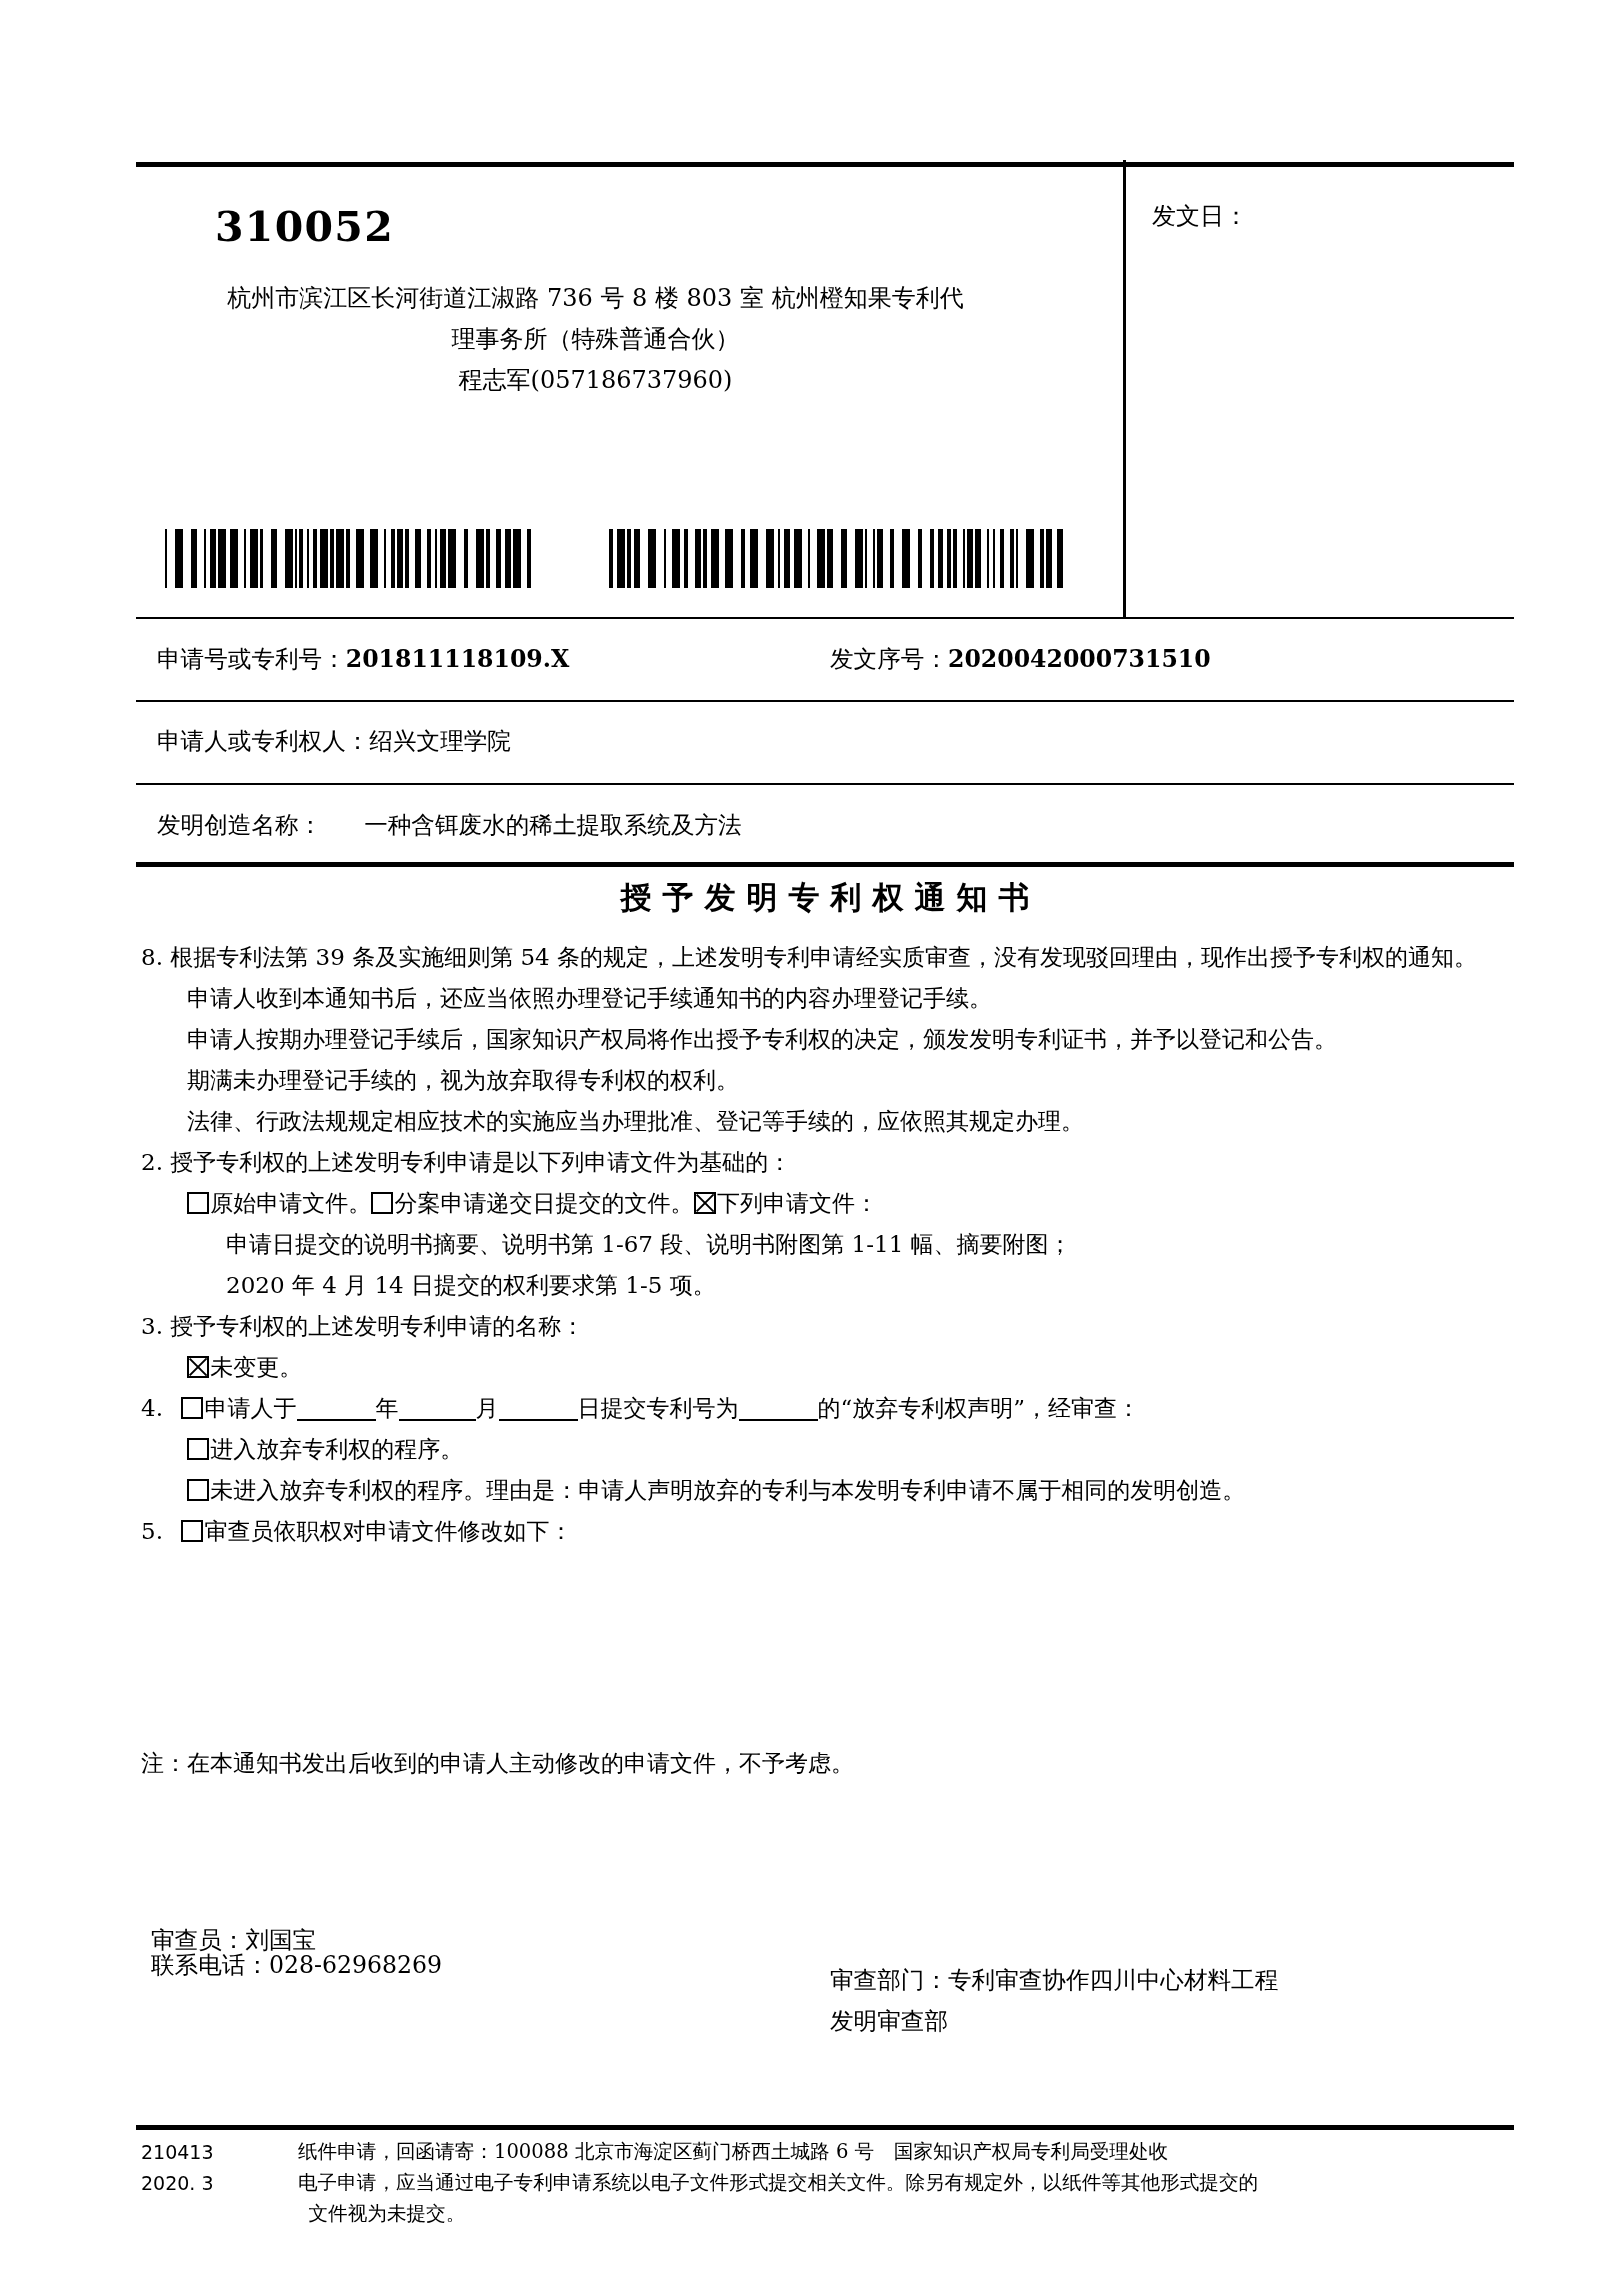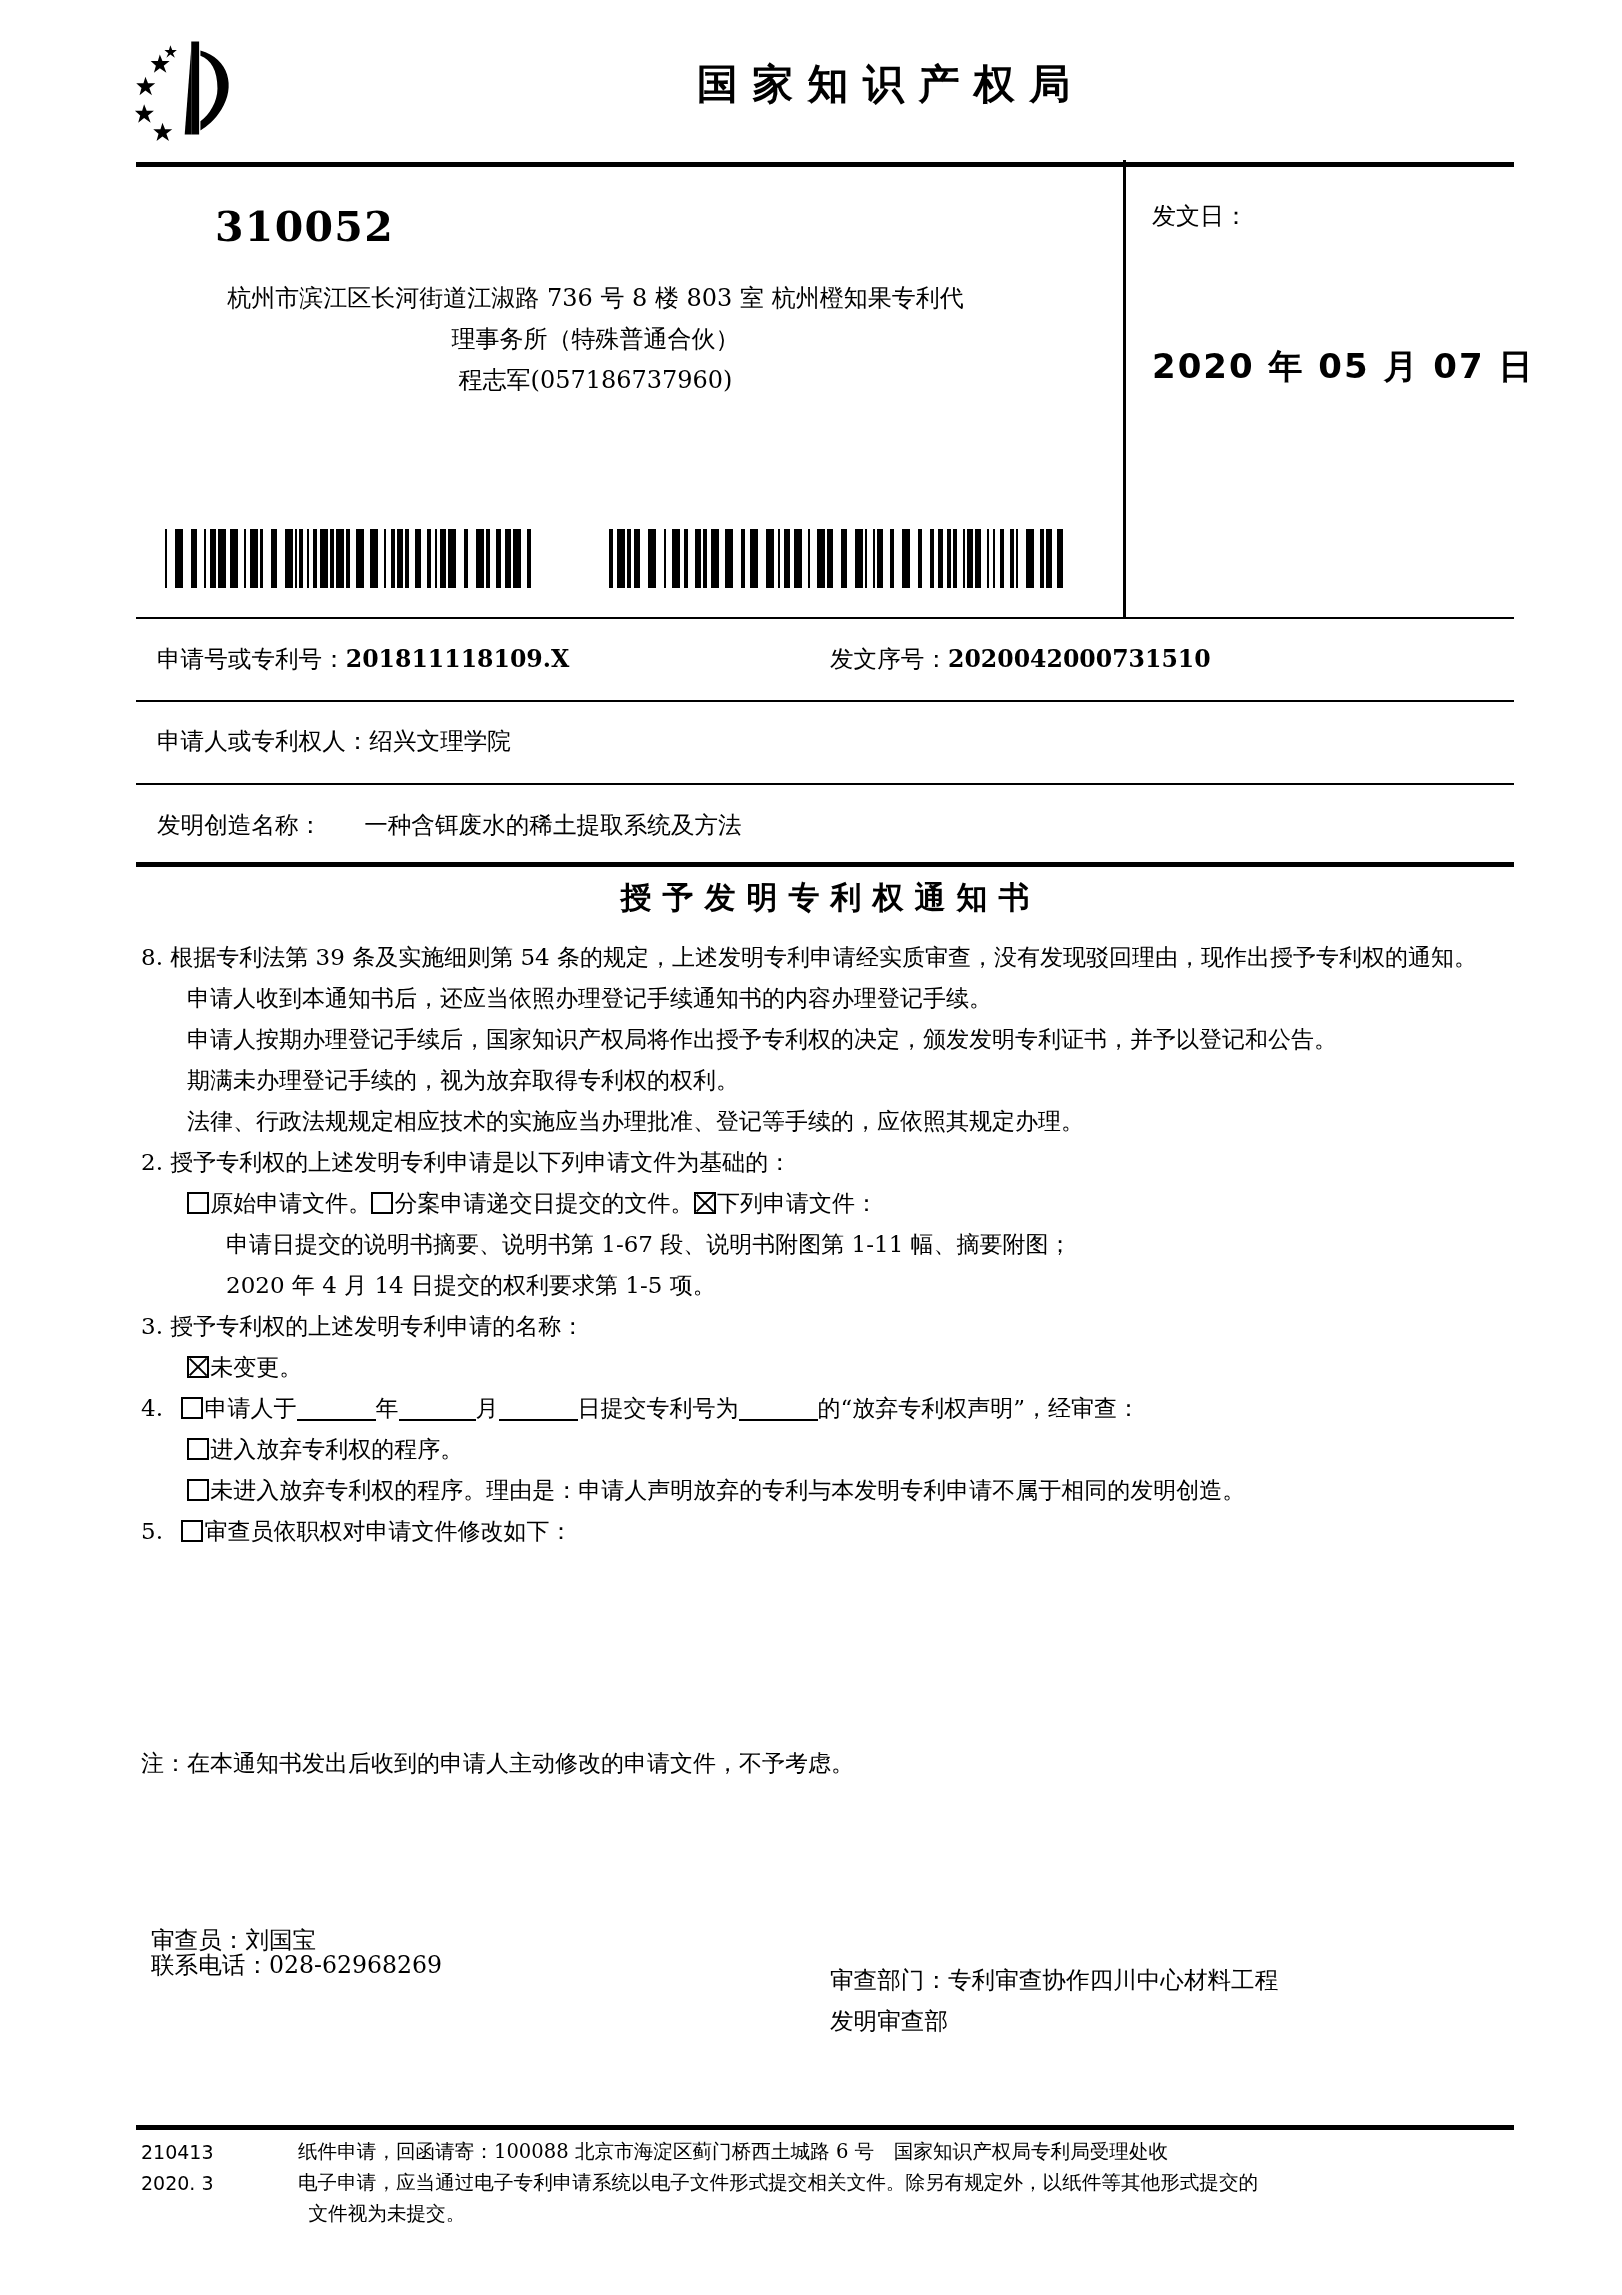--- a/index.html
+++ b/index.html
@@ -229,50 +229,32 @@
     padding-left: 157px;
   }
   .footer .ftxt .fl2 { display: block; }
   .footer .ftxt .fl3 { display: block; padding-left: 10.5px; font-family: Liberation Serif, serif; }
 </style>
 </head>
 <body>
 
 <div class="page">
 
-  <div class="masthead">
-    <div class="emblem">
-      <svg viewBox="0 0 200 175" width="131" height="115" aria-hidden="true">
-        <g fill="#000">
-          <path d="M92 8 L104 8 L104 150 L92 150 Z"></path>
-          <path d="M82 150 L92 18 L92 150 Z"></path>
-          <path d="M106 22 C150 34 160 78 138 112 C128 128 116 138 106 144 L106 130 C120 120 132 100 132 80 C132 52 122 36 106 30 Z"></path>
-          <polygon points="44,28 48,38 59,38 50,45 54,56 44,49 35,56 38,45 30,38 41,38"></polygon>
-          <polygon points="22,62 26,72 37,72 28,79 32,90 22,83 13,90 16,79 8,72 19,72"></polygon>
-          <polygon points="20,104 24,114 35,114 26,121 30,132 20,125 11,132 14,121 6,114 17,114"></polygon>
-          <polygon points="48,132 52,142 63,142 54,149 58,160 48,153 39,160 42,149 34,142 45,142"></polygon>
-          <polygon points="60,14 63,21 70,21 64,26 67,33 60,28 54,33 57,26 51,21 58,21"></polygon>
-        </g>
-      </svg>
-    </div>
-    <div class="org-title">国家知识产权局</div>
-  </div>
 
   <div class="rule thick" style="top:162px;"></div>
   <div class="vdivider"></div>
 
   <div class="postcode">310052</div>
   <div class="addr">
     <span class="ln">杭州市滨江区长河街道江淑路 736 号 8 楼 803 室  杭州橙知果专利代</span>
     <span class="ln">理事务所（特殊普通合伙）</span>
     <span class="ln">程志军(057186737960)</span>
   </div>
 
   <div class="issue-label">发文日：</div>
-  <div class="issue-date">2020 年 05 月 07 日</div>
 
   <div class="barcode" id="barcode-a"><i style="width:2px"></i><i style="width:7.9px;background:transparent"></i><i style="width:7.9px"></i><i style="width:7.9px;background:transparent"></i><i style="width:5.9px"></i><i style="width:7.9px;background:transparent"></i><i style="width:2px"></i><i style="width:3.9px;background:transparent"></i><i style="width:5.9px"></i><i style="width:2px;background:transparent"></i><i style="width:7.9px"></i><i style="width:3.9px;background:transparent"></i><i style="width:7.9px"></i><i style="width:5.9px;background:transparent"></i><i style="width:2px"></i><i style="width:3.9px;background:transparent"></i><i style="width:7.9px"></i><i style="width:2px;background:transparent"></i><i style="width:3.9px"></i><i style="width:7.9px;background:transparent"></i><i style="width:5.9px"></i><i style="width:7.9px;background:transparent"></i><i style="width:7.9px"></i><i style="width:2px;background:transparent"></i><i style="width:2px"></i><i style="width:2px;background:transparent"></i><i style="width:3.9px"></i><i style="width:3.9px;background:transparent"></i><i style="width:2px"></i><i style="width:3.9px;background:transparent"></i><i style="width:3.9px"></i><i style="width:3.9px;background:transparent"></i><i style="width:7.9px"></i><i style="width:2px;background:transparent"></i><i style="width:3.9px"></i><i style="width:2px;background:transparent"></i><i style="width:7.9px"></i><i style="width:2px;background:transparent"></i><i style="width:3.9px"></i><i style="width:5.9px;background:transparent"></i><i style="width:7.9px"></i><i style="width:5.9px;background:transparent"></i><i style="width:7.9px"></i><i style="width:5.9px;background:transparent"></i><i style="width:2px"></i><i style="width:5.9px;background:transparent"></i><i style="width:3.9px"></i><i style="width:2px;background:transparent"></i><i style="width:5.9px"></i><i style="width:2px;background:transparent"></i><i style="width:3.9px"></i><i style="width:5.9px;background:transparent"></i><i style="width:5.9px"></i><i style="width:5.9px;background:transparent"></i><i style="width:3.9px"></i><i style="width:3.9px;background:transparent"></i><i style="width:2px"></i><i style="width:3.9px;background:transparent"></i><i style="width:5.9px"></i><i style="width:2px;background:transparent"></i><i style="width:7.9px"></i><i style="width:7.9px;background:transparent"></i><i style="width:3.9px"></i><i style="width:7.9px;background:transparent"></i><i style="width:7.9px"></i><i style="width:2px;background:transparent"></i><i style="width:3.9px"></i><i style="width:5.9px;background:transparent"></i><i style="width:5.9px"></i><i style="width:3.9px;background:transparent"></i><i style="width:5.9px"></i><i style="width:2px;background:transparent"></i><i style="width:7.9px"></i><i style="width:5.9px;background:transparent"></i><i style="width:3.9px"></i><i style="width:2px;background:transparent"></i></div>
   <div class="barcode" id="barcode-b"><i style="width:3.9px"></i><i style="width:3.9px;background:transparent"></i><i style="width:7.9px"></i><i style="width:2px;background:transparent"></i><i style="width:3.9px"></i><i style="width:3.9px;background:transparent"></i><i style="width:5.9px"></i><i style="width:7.9px;background:transparent"></i><i style="width:7.9px"></i><i style="width:7.9px;background:transparent"></i><i style="width:2px"></i><i style="width:5.9px;background:transparent"></i><i style="width:7.9px"></i><i style="width:3.9px;background:transparent"></i><i style="width:3.9px"></i><i style="width:7.9px;background:transparent"></i><i style="width:5.9px"></i><i style="width:2px;background:transparent"></i><i style="width:3.9px"></i><i style="width:3.9px;background:transparent"></i><i style="width:7.9px"></i><i style="width:5.9px;background:transparent"></i><i style="width:7.9px"></i><i style="width:7.9px;background:transparent"></i><i style="width:3.9px"></i><i style="width:5.9px;background:transparent"></i><i style="width:7.9px"></i><i style="width:7.9px;background:transparent"></i><i style="width:7.9px"></i><i style="width:3.9px;background:transparent"></i><i style="width:2px"></i><i style="width:3.9px;background:transparent"></i><i style="width:5.9px"></i><i style="width:3.9px;background:transparent"></i><i style="width:7.9px"></i><i style="width:5.9px;background:transparent"></i><i style="width:2px"></i><i style="width:7.9px;background:transparent"></i><i style="width:7.9px"></i><i style="width:2px;background:transparent"></i><i style="width:5.9px"></i><i style="width:7.9px;background:transparent"></i><i style="width:5.9px"></i><i style="width:7.9px;background:transparent"></i><i style="width:7.9px"></i><i style="width:2px;background:transparent"></i><i style="width:2px"></i><i style="width:5.9px;background:transparent"></i><i style="width:2px"></i><i style="width:2px;background:transparent"></i><i style="width:5.9px"></i><i style="width:7.9px;background:transparent"></i><i style="width:3.9px"></i><i style="width:7.9px;background:transparent"></i><i style="width:7.9px"></i><i style="width:7.9px;background:transparent"></i><i style="width:3.9px"></i><i style="width:7.9px;background:transparent"></i><i style="width:3.9px"></i><i style="width:3.9px;background:transparent"></i><i style="width:5.9px"></i><i style="width:3.9px;background:transparent"></i><i style="width:3.9px"></i><i style="width:2px;background:transparent"></i><i style="width:3.9px"></i><i style="width:5.9px;background:transparent"></i><i style="width:2px"></i><i style="width:2px;background:transparent"></i><i style="width:5.9px"></i><i style="width:2px;background:transparent"></i><i style="width:5.9px"></i><i style="width:5.9px;background:transparent"></i><i style="width:2px"></i><i style="width:3.9px;background:transparent"></i><i style="width:2px"></i><i style="width:5.9px;background:transparent"></i><i style="width:3.9px"></i><i style="width:5.9px;background:transparent"></i><i style="width:3.9px"></i><i style="width:2px;background:transparent"></i><i style="width:2px"></i><i style="width:7.9px;background:transparent"></i><i style="width:7.9px"></i><i style="width:5.9px;background:transparent"></i><i style="width:3.9px"></i><i style="width:2px;background:transparent"></i><i style="width:5.9px"></i><i style="width:5.9px;background:transparent"></i><i style="width:5.9px"></i><i style="width:3.9px;background:transparent"></i></div>
 
   <div class="rule thin" style="top:617px;"></div>
 
   <div class="field" style="left:157px; top:643px;">
     <span class="lbl">申请号或专利号：</span><span class="val">201811118109.X</span>
   </div>
   <div class="field" style="left:830px; top:643px;">

